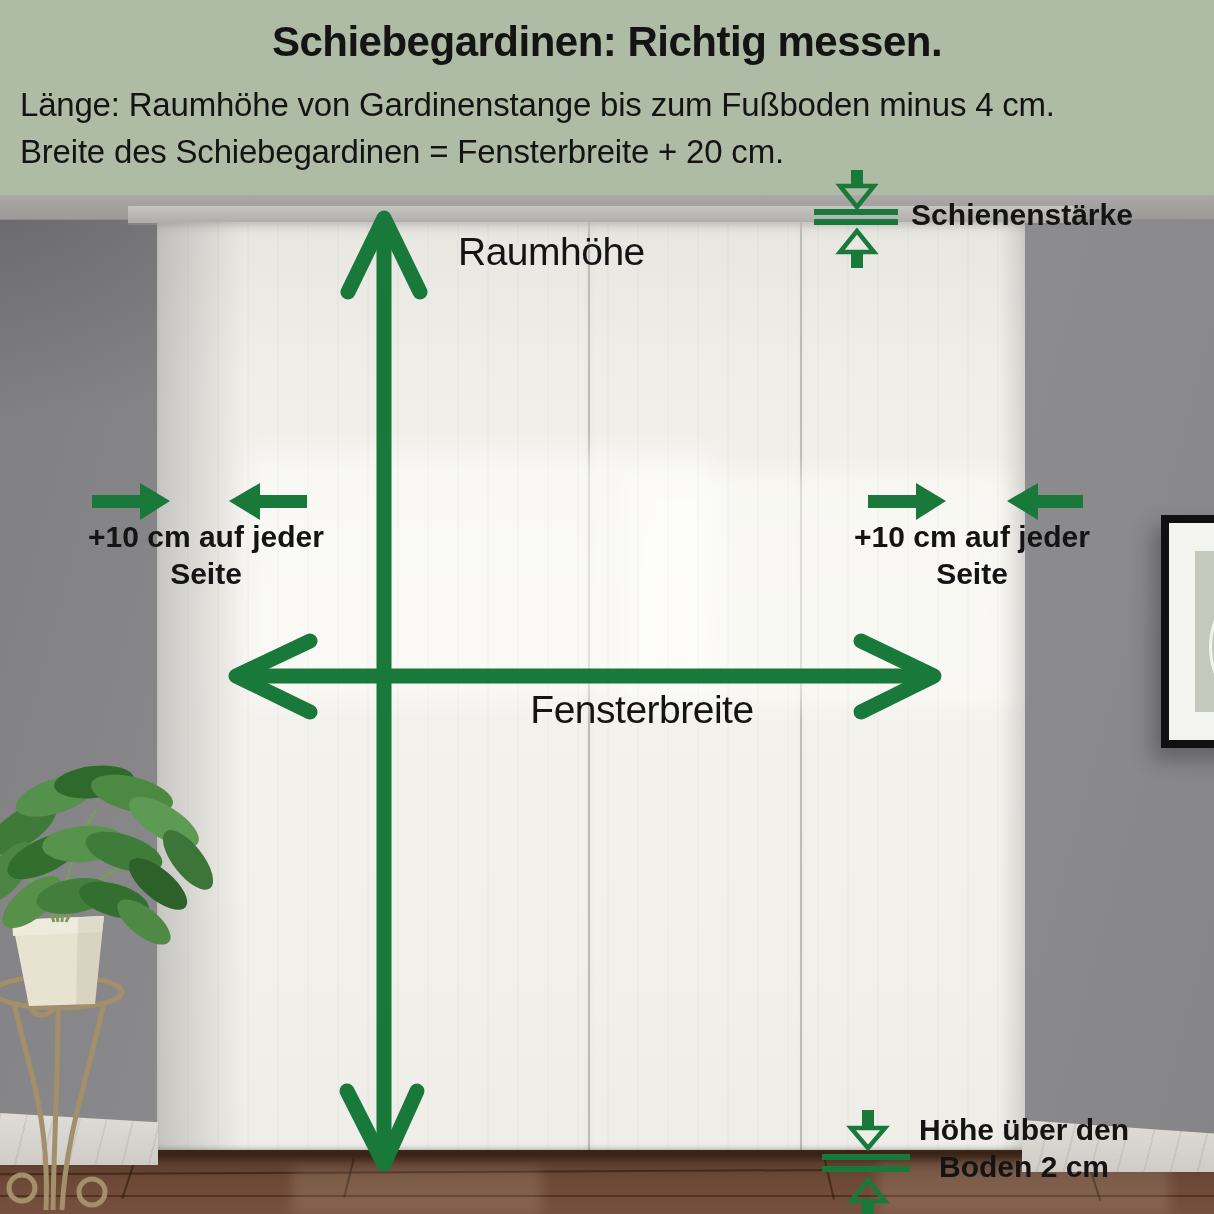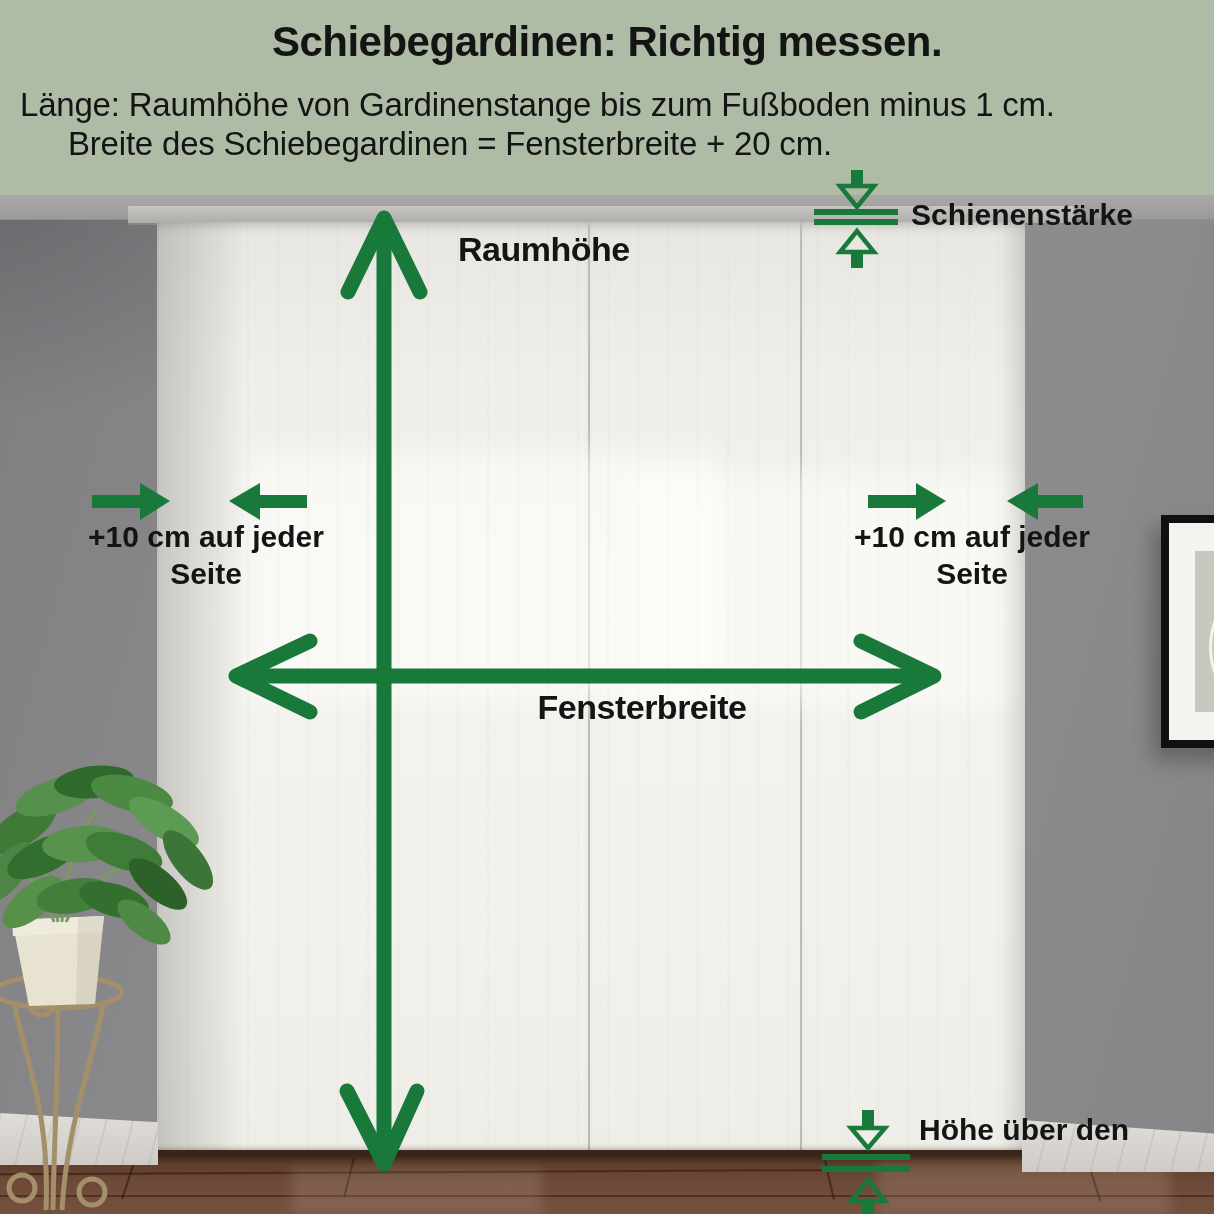--- a/index.html
+++ b/index.html
@@ -12,21 +12,21 @@
     position:relative;width:1214px;height:1214px;overflow:hidden;
     font-family:"Liberation Sans","DejaVu Sans",sans-serif;color:var(--ink);
     background:#8b5cf6;
   }
   
   .header{position:absolute;left:0;top:0;width:100%;height:195px;background:var(--header-bg);z-index:3;}
   .title{position:absolute;left:0;top:18px;width:100%;text-align:center;
     font-size:42px;font-weight:700;letter-spacing:-0.5px;}
   .instr{position:absolute;left:20px;font-size:33px;font-weight:400;letter-spacing:-0.2px;white-space:nowrap;}
   .instr.l1{top:86px;}
-  .instr.l2{top:125px;margin-left:48px;}
+  .instr.l2{top:133px;}
 
   
   .photo{position:absolute;left:0;top:195px;width:1214px;height:1019px;overflow:hidden;
     background:linear-gradient(105deg,#7f7e81 0%,#8a898c 28%,#8f8e91 55%,#8a898c 82%,#858487 100%);}
   .photo::before{content:'';position:absolute;inset:0;
     background:radial-gradient(600px 320px at 0% 0%,rgba(50,50,54,.28),rgba(50,50,54,0) 70%);}
   .ceiling{position:absolute;left:0;top:0;width:100%;height:24px;
     background:linear-gradient(180deg,#aaa9a7,#9b9a98);border-bottom:1px solid #8f8e8a;}
   .rail{position:absolute;left:128px;top:11px;width:946px;height:17px;
     background:linear-gradient(180deg,#c6c5c1,#aeada9);border-bottom:2px solid #87867f;border-radius:1px;}
@@ -84,37 +84,37 @@
   .plant{position:absolute;left:-8px;top:545px;width:236px;height:474px;}
 
   
   .arrows{position:absolute;left:0;top:0;width:1214px;height:1214px;z-index:5;pointer-events:none;}
   .a-stroke{stroke:var(--accent);fill:none;}
   .a-fill{fill:var(--accent);}
   .a-hollow{stroke:var(--accent);fill:none;}
 
   
   .lbl{position:absolute;z-index:6;color:var(--ink);white-space:nowrap;}
-  .lbl.big{font-size:34px;font-weight:700;letter-spacing:-0.5px;}
+  .lbl.big{font-size:39px;font-weight:400;letter-spacing:-0.5px;}
   .lbl.med{font-size:30px;font-weight:700;text-align:center;line-height:37px;}
   .lbl-raumhoehe{left:458px;top:230px;}
   .lbl-fensterbreite{left:630px;top:688px;transform:translateX(-50%);margin-left:12px;}
   .lbl-side-left{left:206px;top:518px;transform:translateX(-50%);}
   .lbl-side-right{left:972px;top:518px;transform:translateX(-50%);}
   .lbl-rail{left:1022px;top:196px;transform:translateX(-50%);text-align:center;line-height:47px;}
   .lbl-floor{left:1024px;top:1111px;transform:translateX(-50%);text-align:center;line-height:50px;font-size:36px;}
 </style>
 </head>
 <body>
 
 <div class="stage">
 
   <div class="header">
     <div class="title">Schiebegardinen: Richtig messen.</div>
-    <div class="instr l1">Länge: Raumhöhe von Gardinenstange bis zum Fußboden minus 1 cm.</div>
+    <div class="instr l1">Länge: Raumhöhe von Gardinenstange bis zum Fußboden minus 4 cm.</div>
     <div class="instr l2">Breite des Schiebegardinen = Fensterbreite + 20 cm.</div>
   </div>
 
   <div class="photo">
     <div class="ceiling"></div>
     <div class="rail"></div>
 
     <div class="curtain">
       <div class="panel p1"></div>
       <div class="panel p2"></div>
@@ -243,15 +243,16 @@
     <div>+10 cm auf jeder</div>
     <div>Seite</div>
   </div>
 
   <div class="lbl med lbl-rail">
     <div>Schienenstärke</div>
   </div>
 
   <div class="lbl med lbl-floor">
     <div>Höhe über den</div>
+    <div>Boden 2 cm</div>
   </div>
 
 </div>
 
 </body></html>

